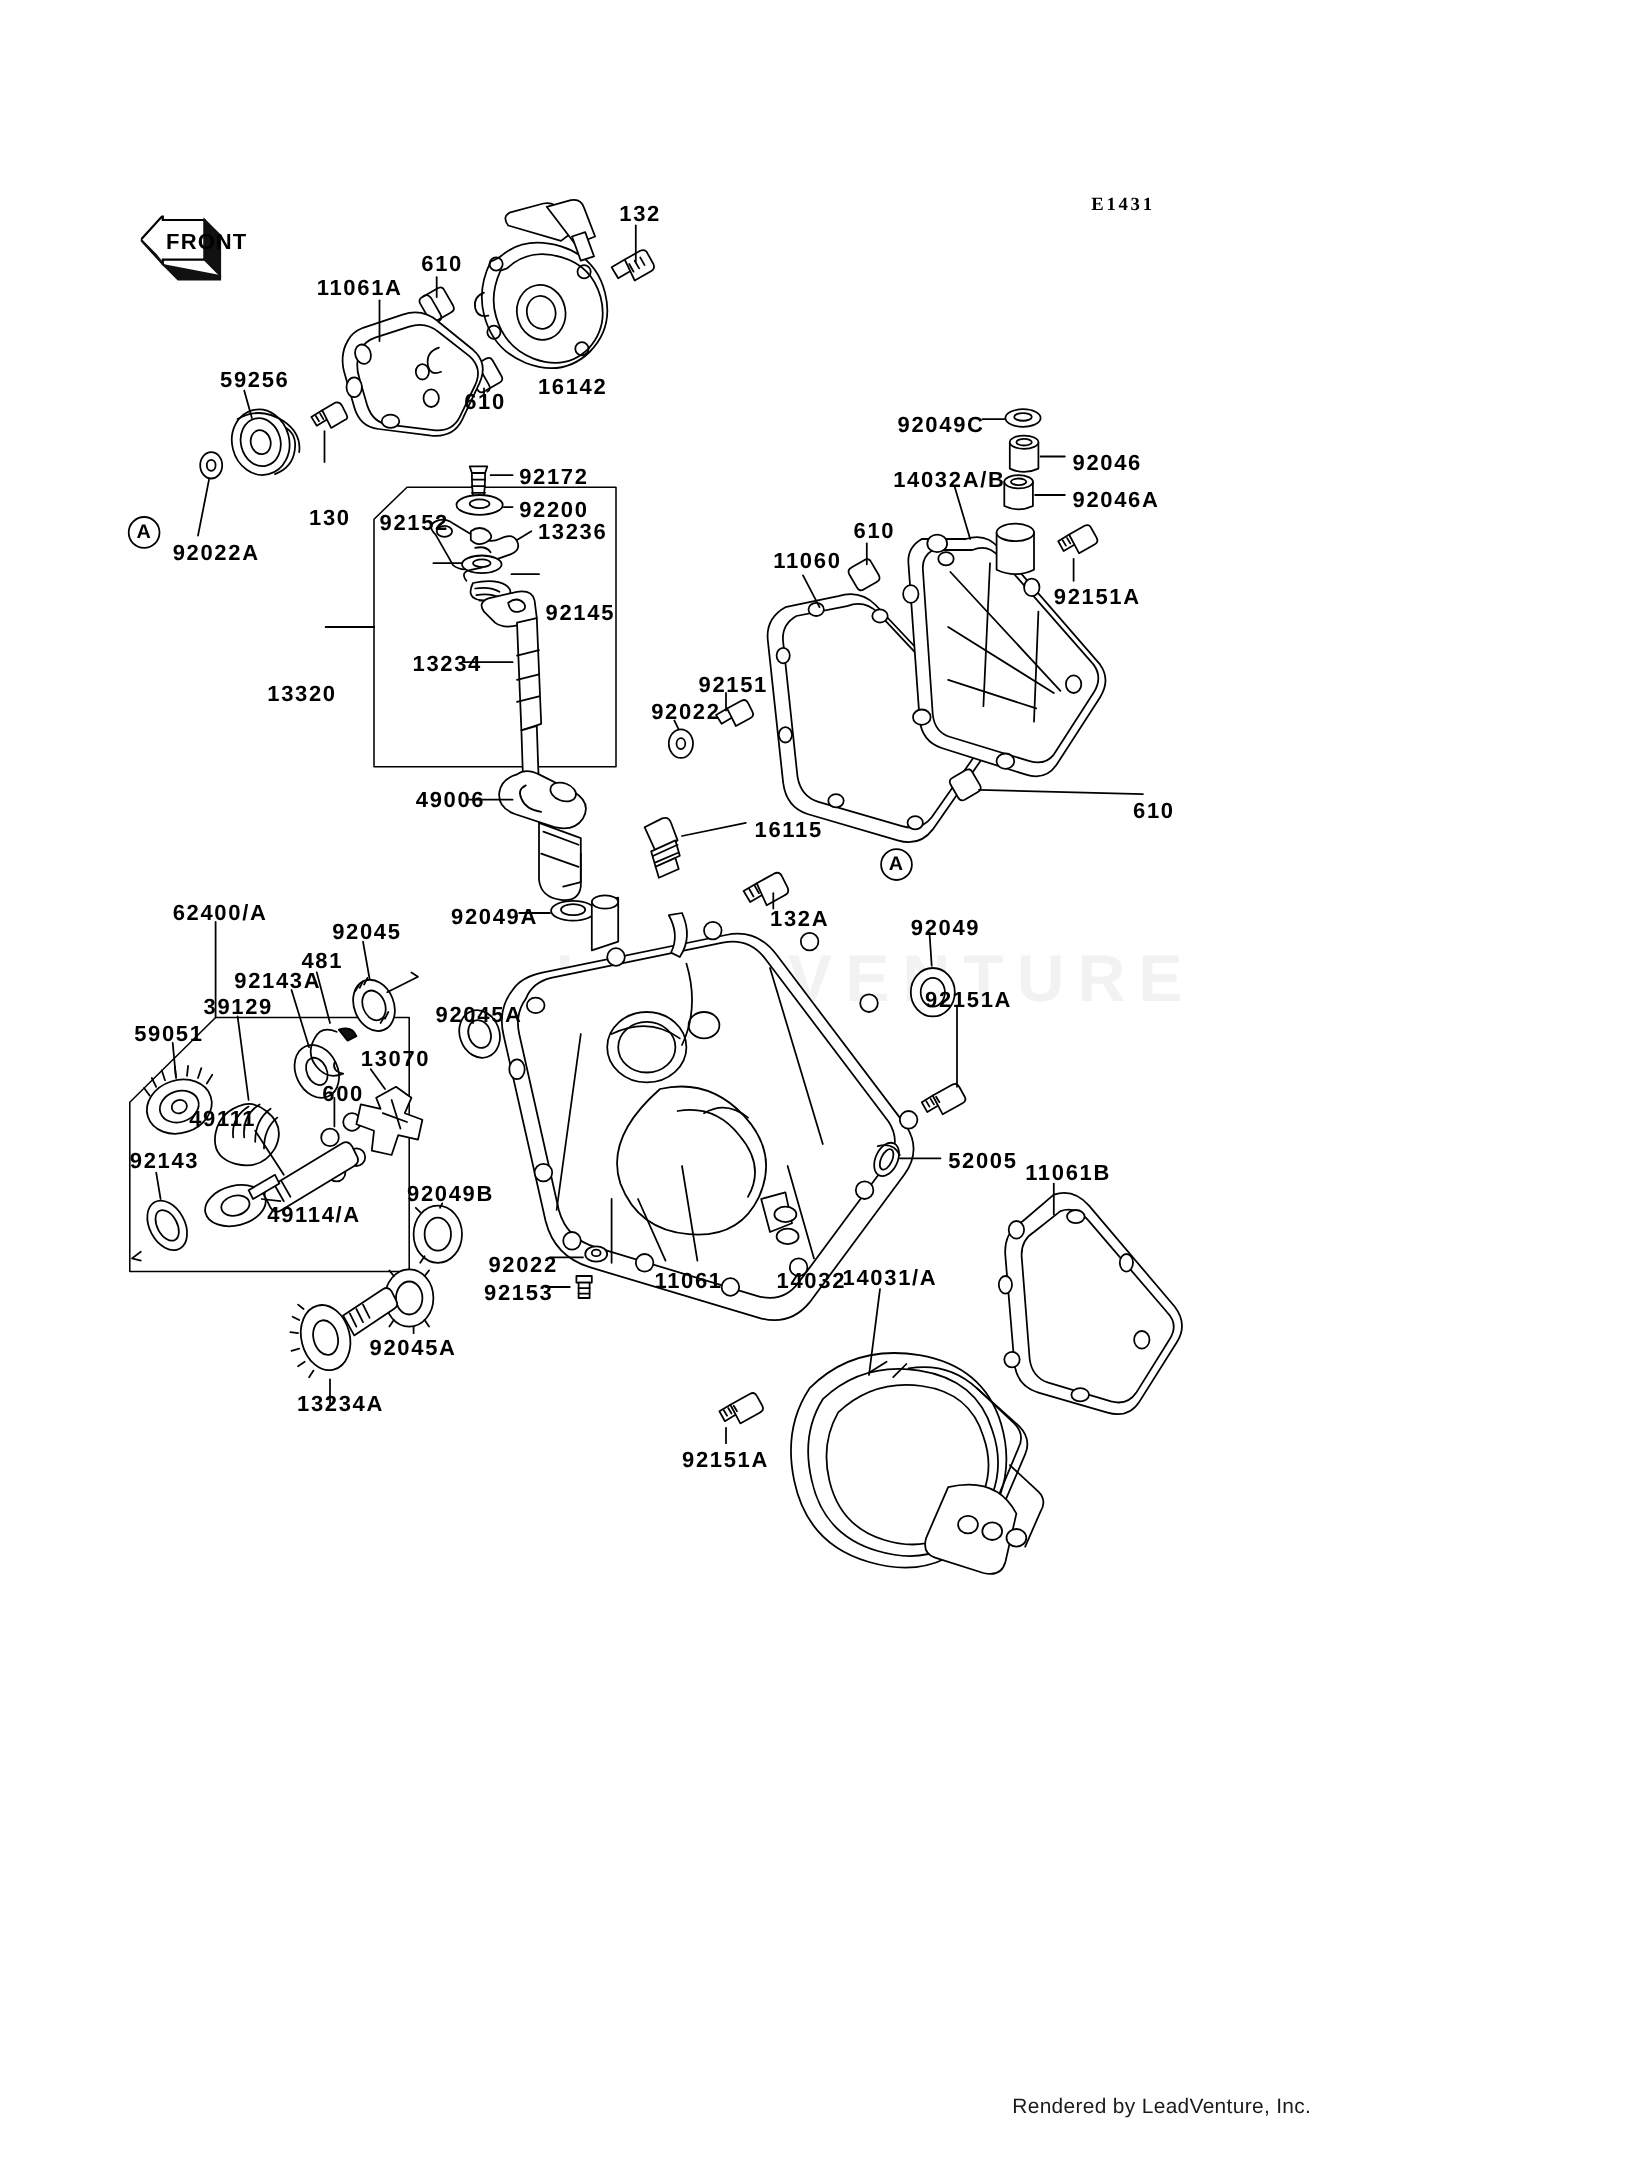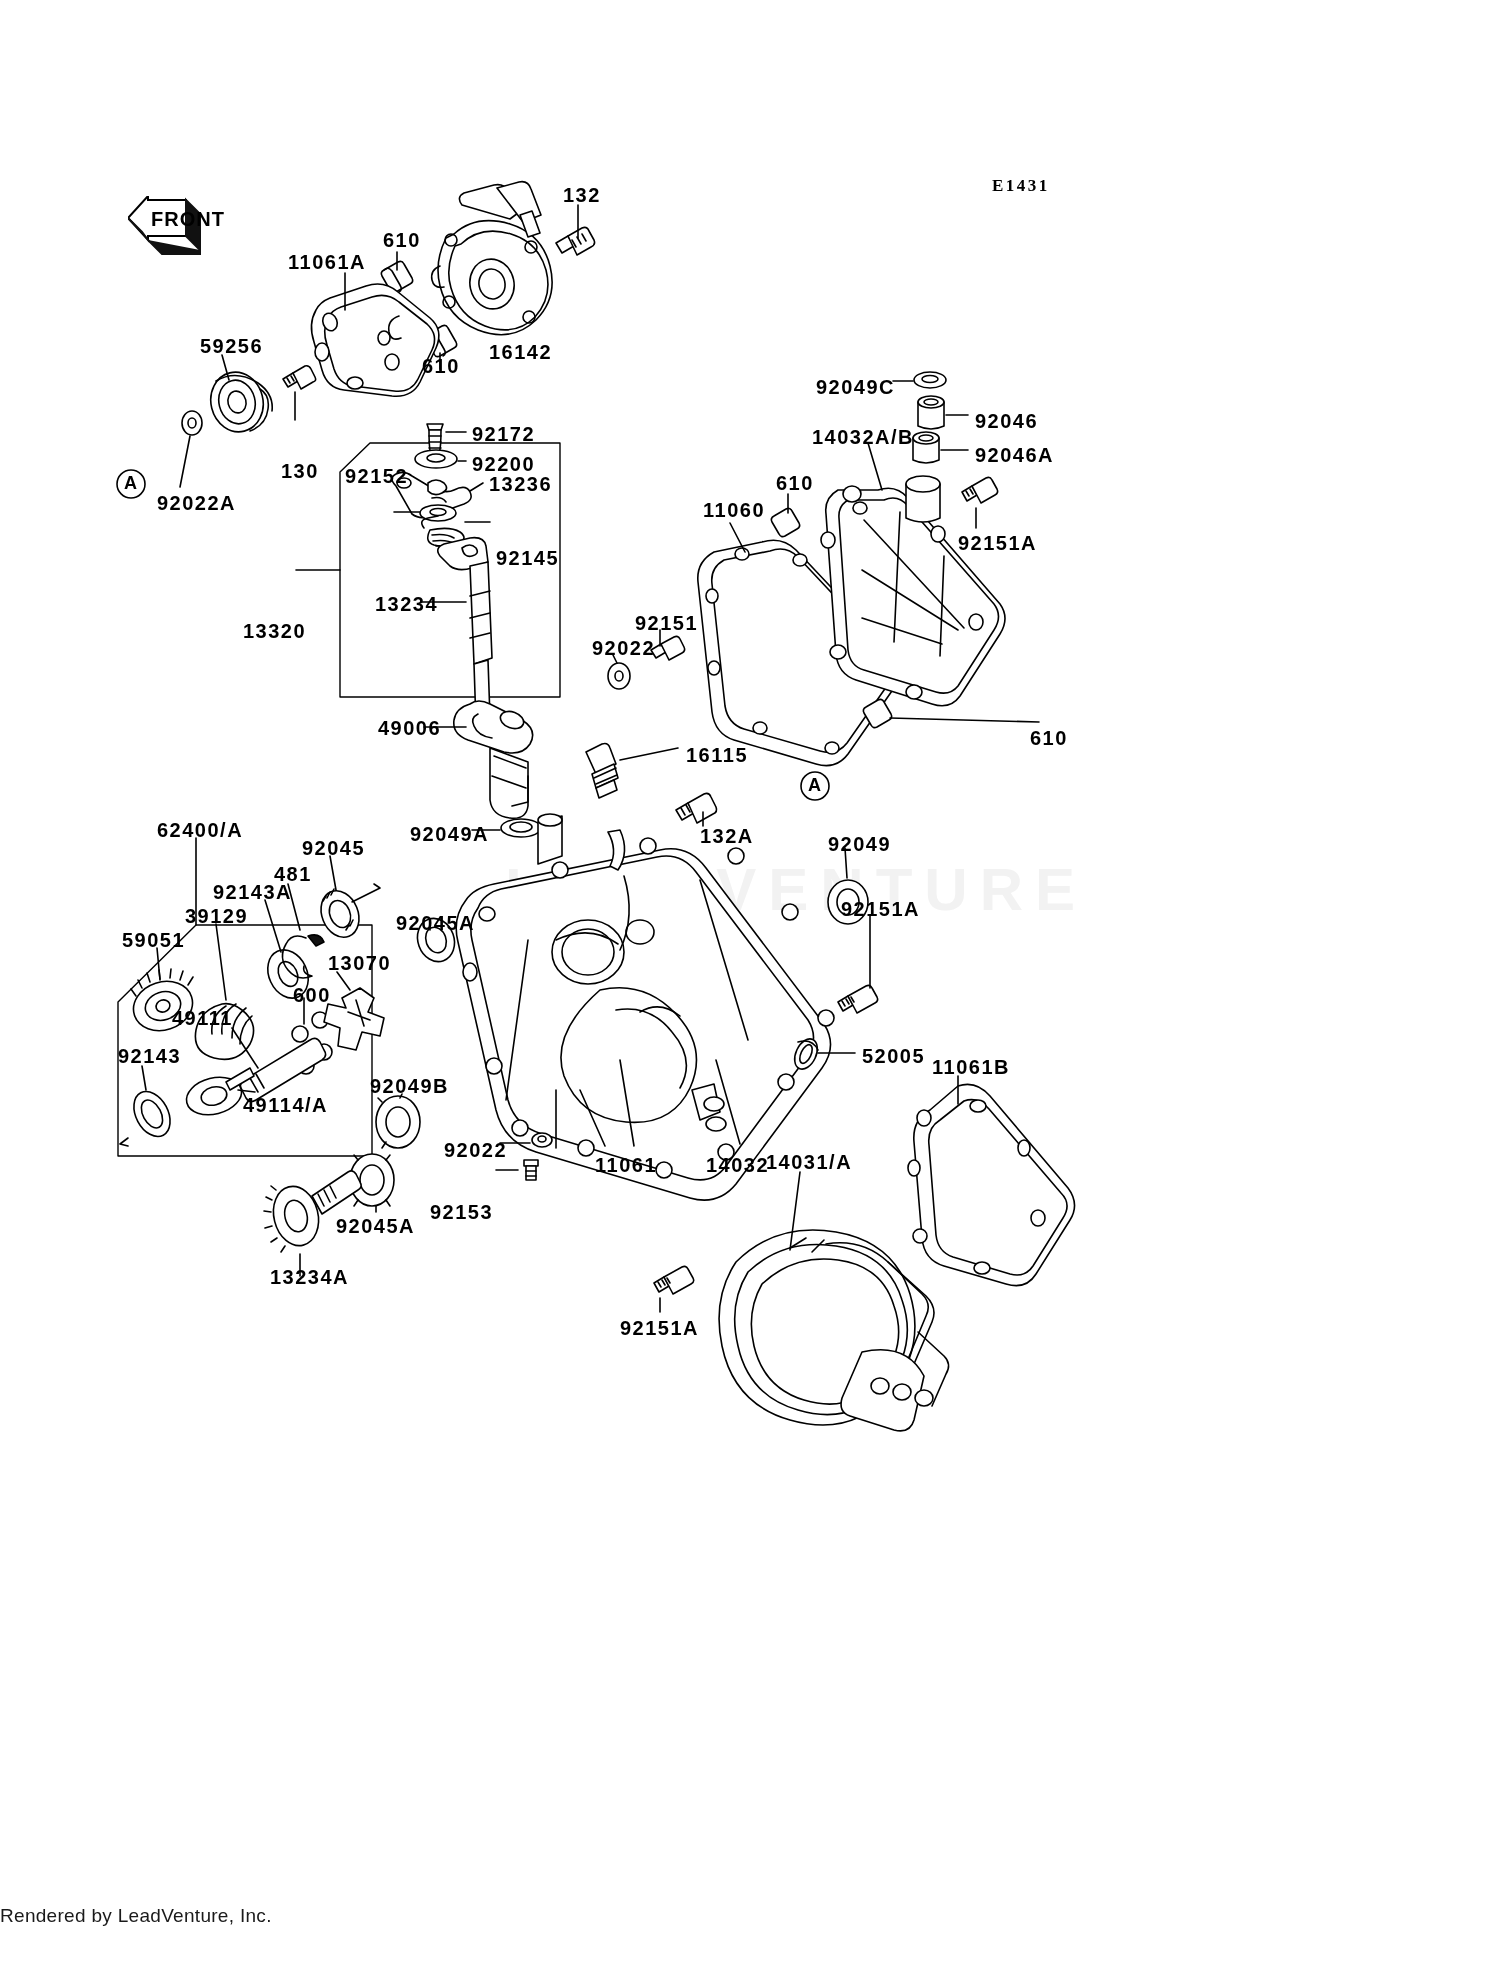--- a/index.html
+++ b/index.html
@@ -1,20 +1,20 @@
 <!DOCTYPE html>
 <html><head>
 <meta charset="utf-8">
 <style>
   html,body{margin:0;padding:0;background:#ffffff;}
   body{width:1500px;height:1962px;position:relative;font-family:"Liberation Sans",sans-serif;overflow:hidden;}
   #sheet{position:absolute;left:0;top:0;width:1500px;height:1962px;background:#fff;}
   .lbl{position:absolute;font-family:"Liberation Sans",sans-serif;font-weight:bold;font-size:20px;color:#000;letter-spacing:1.5px;white-space:nowrap;line-height:1;}
   .code{position:absolute;font-family:Liberation Serif, serif;font-weight:bold;font-size:17px;letter-spacing:2.5px;color:#000;white-space:nowrap;}
-  .footer{position:absolute;left:0;width:1192px;text-align:left;font-family:"Liberation Sans",sans-serif;font-size:19px;color:#1a1a1a;letter-spacing:.3px;}
+  .footer{position:absolute;left:0;width:1192px;text-align:right;font-family:"Liberation Sans",sans-serif;font-size:19px;color:#1a1a1a;letter-spacing:.3px;}
   .wm{position:absolute;font-family:"Liberation Sans",sans-serif;font-size:60px;font-weight:bold;color:#f2f2f2;letter-spacing:12px;white-space:nowrap;user-select:none;}
   svg.art{position:absolute;left:0;top:0;width:1500px;height:1962px;pointer-events:none;}
   .frontbox{position:absolute;}
 </style>
 </head>
 <body>
 
 <div id="sheet">
 
   <div class="wm" style="left:505px;top:855px;">LEADVENTURE</div>
@@ -526,21 +526,21 @@
   <div class="lbl" style="left:185px;top:906px;">39129</div>
   <div class="lbl" style="left:122px;top:930px;">59051</div>
   <div class="lbl" style="left:396px;top:913px;">92045A</div>
   <div class="lbl" style="left:328px;top:953px;">13070</div>
   <div class="lbl" style="left:293px;top:985px;">600</div>
   <div class="lbl" style="left:172px;top:1008px;">49111</div>
   <div class="lbl" style="left:118px;top:1046px;">92143</div>
   <div class="lbl" style="left:243px;top:1095px;">49114/A</div>
   <div class="lbl" style="left:370px;top:1076px;">92049B</div>
   <div class="lbl" style="left:444px;top:1140px;">92022</div>
-  <div class="lbl" style="left:430px;top:1166px;margin-top:36px;">92153</div>
+  <div class="lbl" style="left:440px;top:1166px;">92153</div>
   <div class="lbl" style="left:595px;top:1155px;">11061</div>
   <div class="lbl" style="left:706px;top:1155px;">14032</div>
   <div class="lbl" style="left:862px;top:1046px;">52005</div>
   <div class="lbl" style="left:932px;top:1057px;">11061B</div>
   <div class="lbl" style="left:841px;top:899px;">92151A</div>
   <div class="lbl" style="left:766px;top:1152px;">14031/A</div>
   <div class="lbl" style="left:620px;top:1318px;">92151A</div>
   <div class="lbl" style="left:270px;top:1267px;">13234A</div>
   <div class="lbl" style="left:336px;top:1216px;">92045A</div>
 

